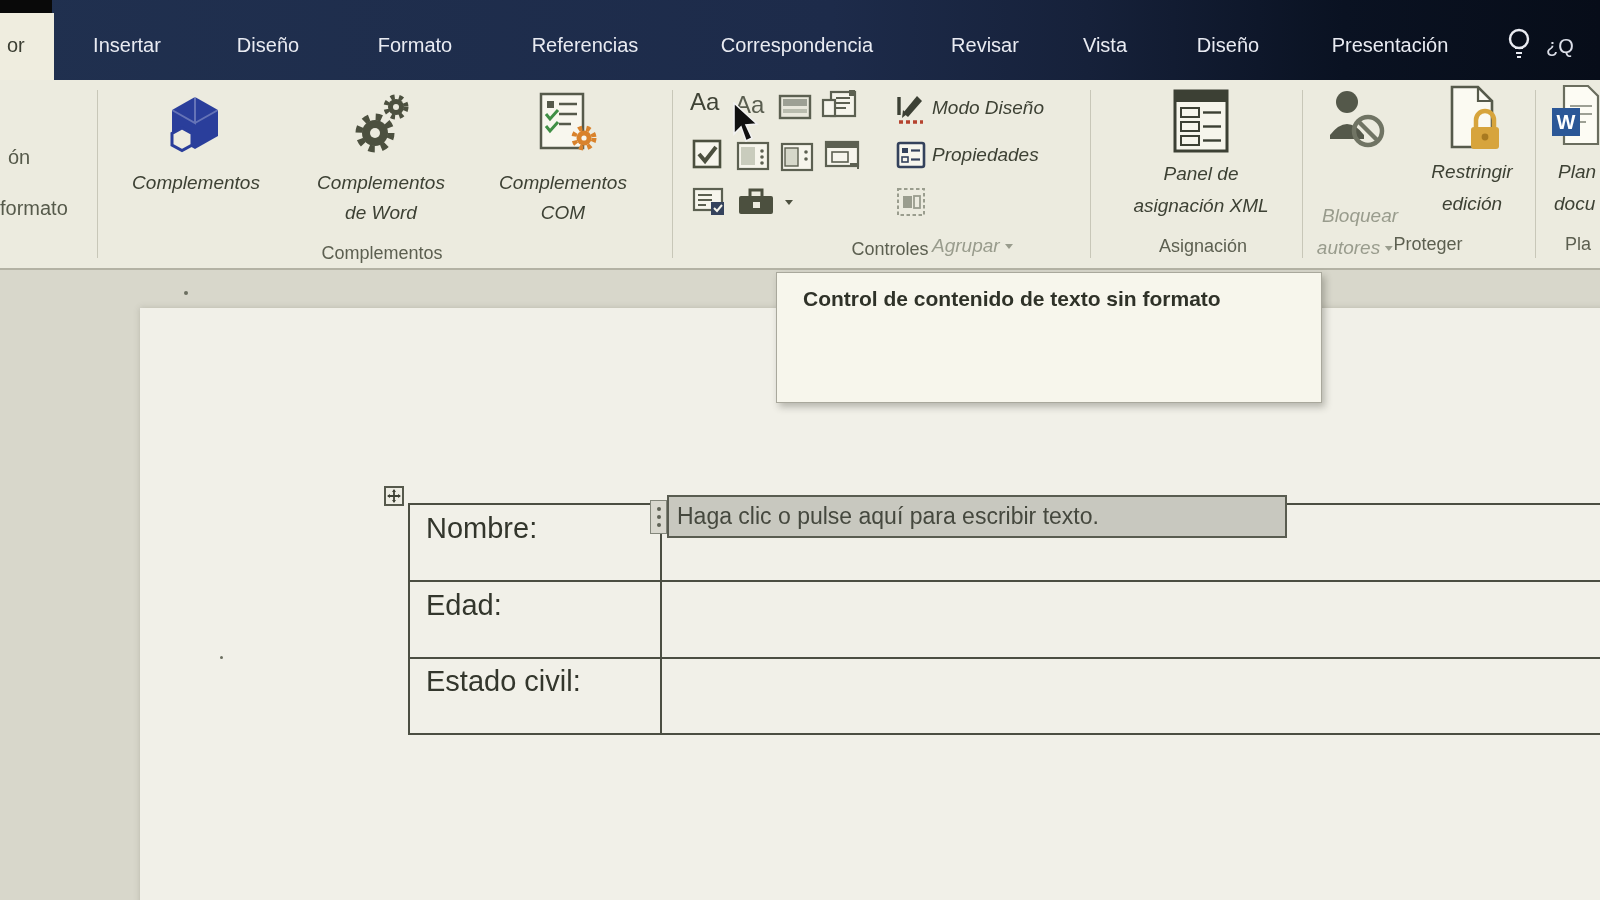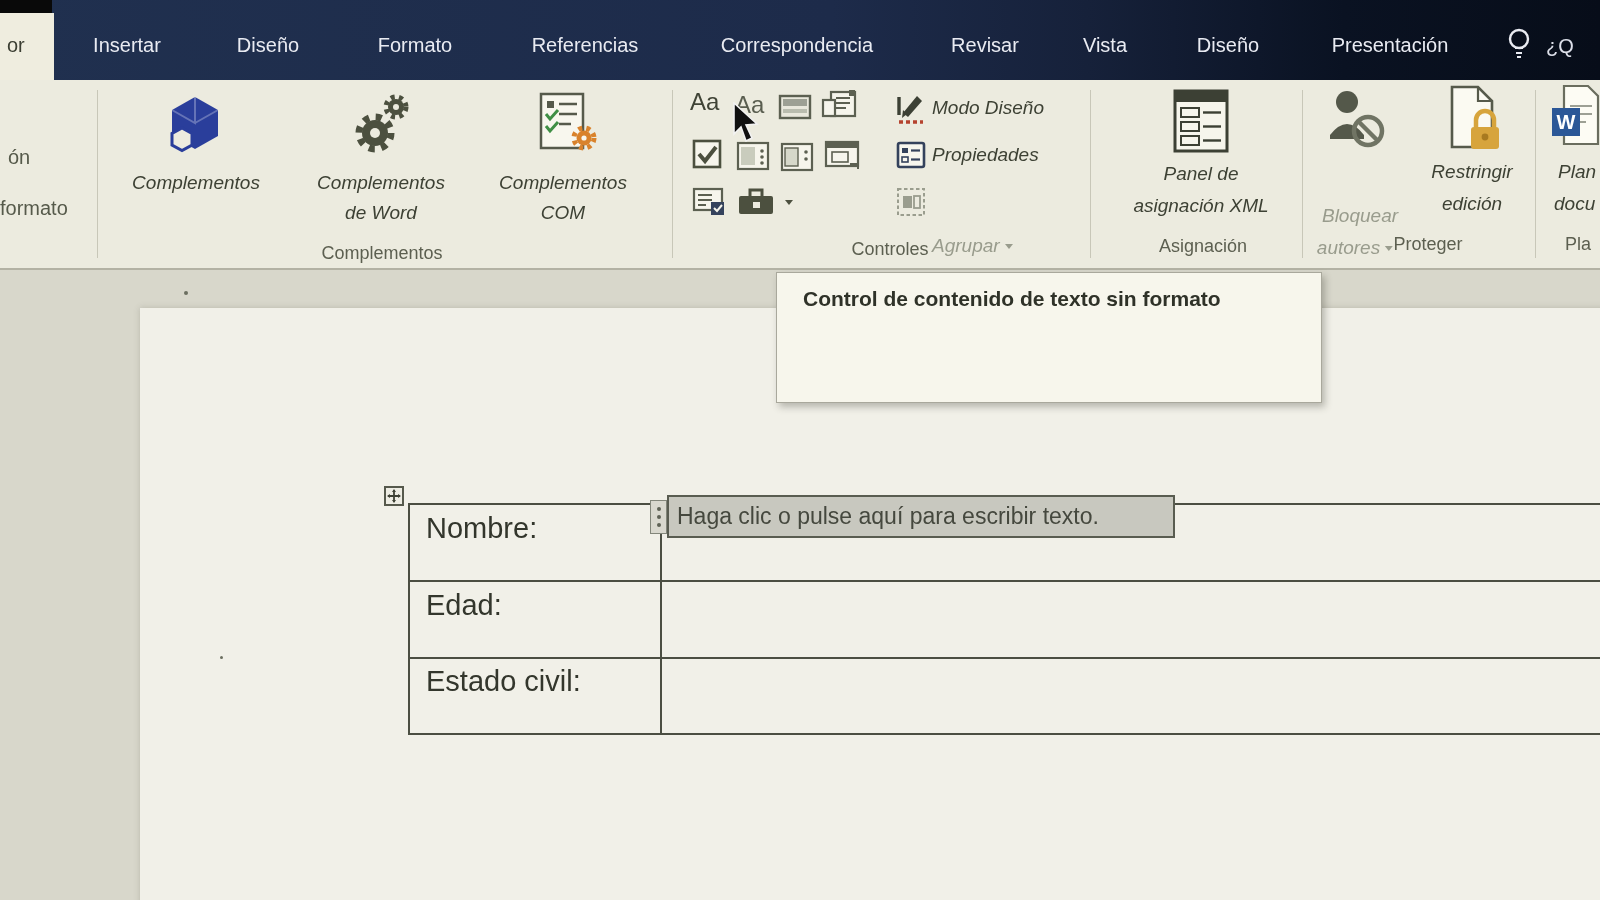--- a/index.html
+++ b/index.html
@@ -31,21 +31,21 @@
   .caret.dark{border-top-color:#4c503f;}
   
   #docarea{position:absolute;left:0;top:270px;width:1600px;height:630px;background:#d8d7cb;}
   #page{position:absolute;left:140px;top:38px;width:1470px;height:640px;background:#f1f0e8;box-shadow:0 0 6px rgba(90,90,80,.25);}
   .hline{position:absolute;height:2px;background:#4b4e42;}
   .vline{position:absolute;width:2px;background:#4b4e42;}
   .celllbl{position:absolute;font-size:29px;color:#33362c;white-space:nowrap;}
   #movehandle{position:absolute;left:384px;top:486px;width:20px;height:20px;background:#eeede4;border:2px solid #56594c;box-sizing:border-box;}
   #cchandle{position:absolute;left:650px;top:500px;width:17px;height:34px;background:#d9d8ce;border:1px solid #83867a;box-sizing:border-box;}
   #cchandle i{position:absolute;left:6px;width:4px;height:4px;border-radius:50%;background:#5f6255;}
-  #ccbox{position:absolute;left:667px;top:495px;width:508px;height:43px;background:#c8c8bf;border:2px solid #595c50;box-sizing:border-box;}
+  #ccbox{position:absolute;left:667px;top:495px;width:620px;height:43px;background:#c8c8bf;border:2px solid #595c50;box-sizing:border-box;}
   #ccbox span{position:absolute;left:8px;top:6px;font-size:23px;color:#45483e;white-space:nowrap;}
   .speck{position:absolute;border-radius:50%;background:#6b6e60;}
   
   #tooltip{position:absolute;left:728px;top:272px;width:546px;height:131px;background:#f7f6ec;border:1px solid #a9a89c;box-shadow:3px 4px 7px rgba(50,50,40,.3);box-sizing:border-box;z-index:10;margin-left:48px;}
   #tooltip .tt{position:absolute;left:26px;top:14px;font-size:21px;font-weight:bold;color:#2f3228;white-space:nowrap;}
   #tooltip .tb{position:absolute;left:26px;top:50px;width:480px;font-size:20px;line-height:33px;color:#41443a;}
   #cursor{position:absolute;left:731px;top:102px;z-index:20;}
 </style>
 </head>
 <body>

